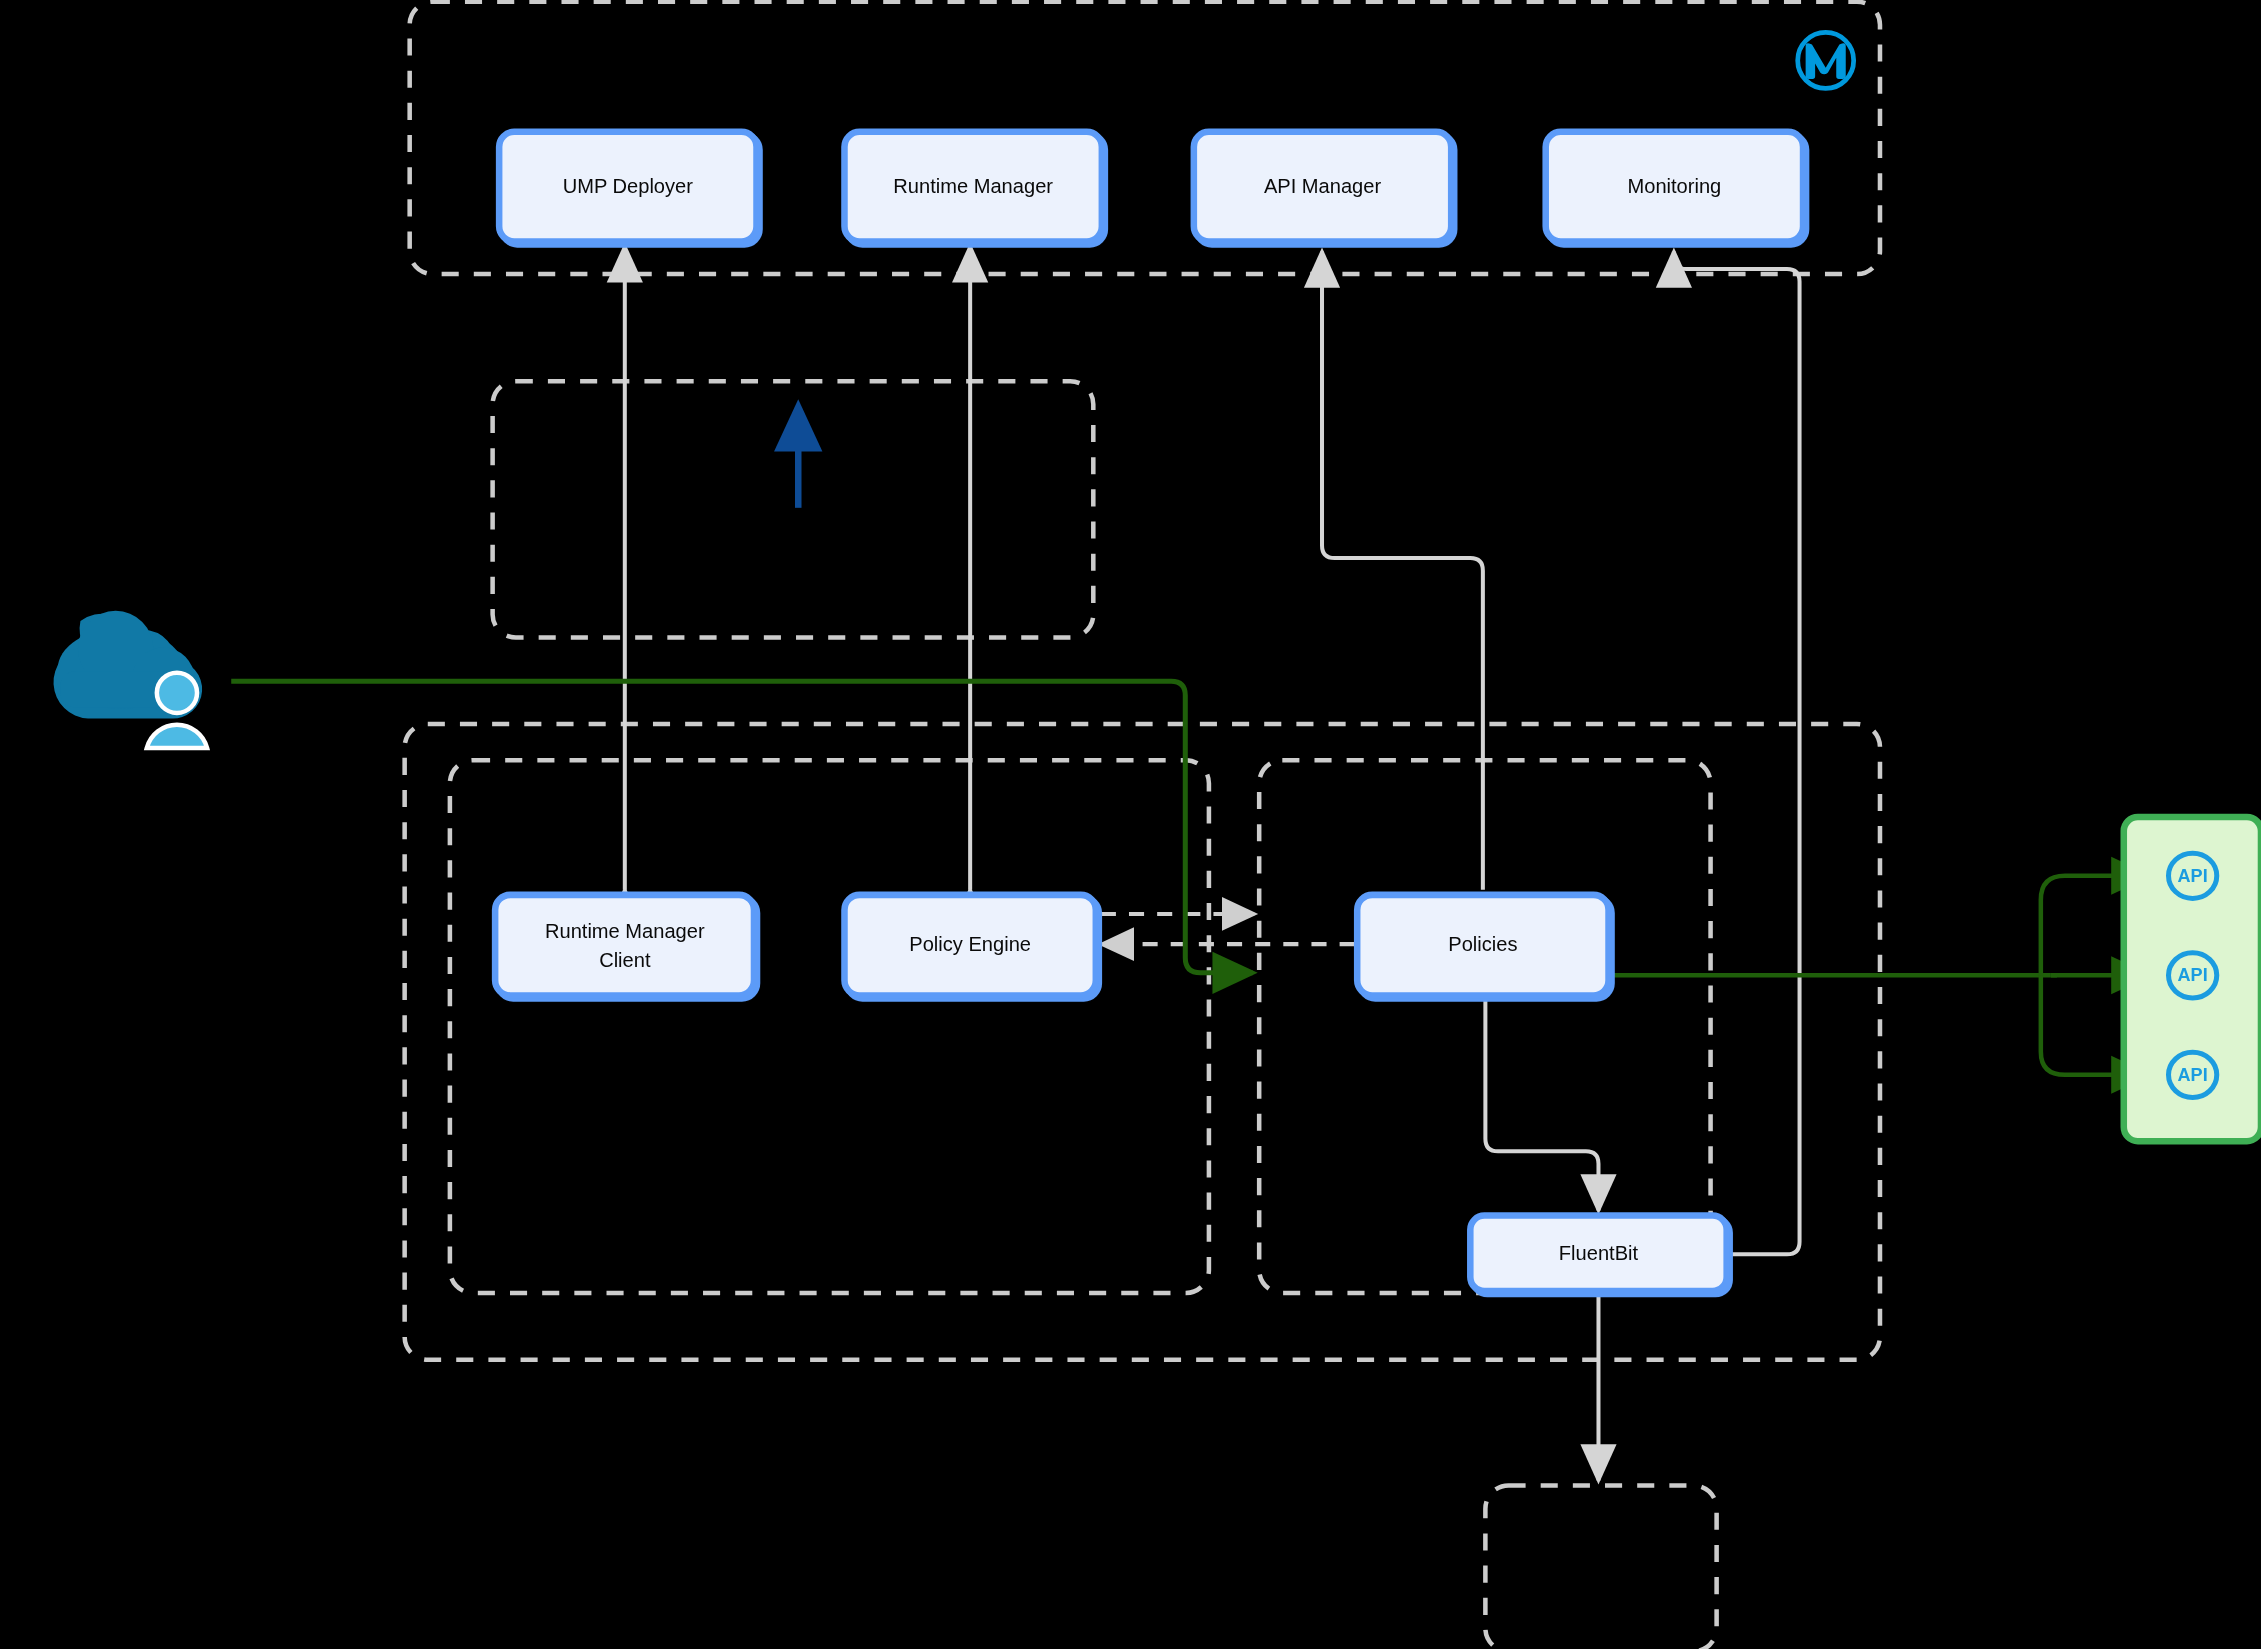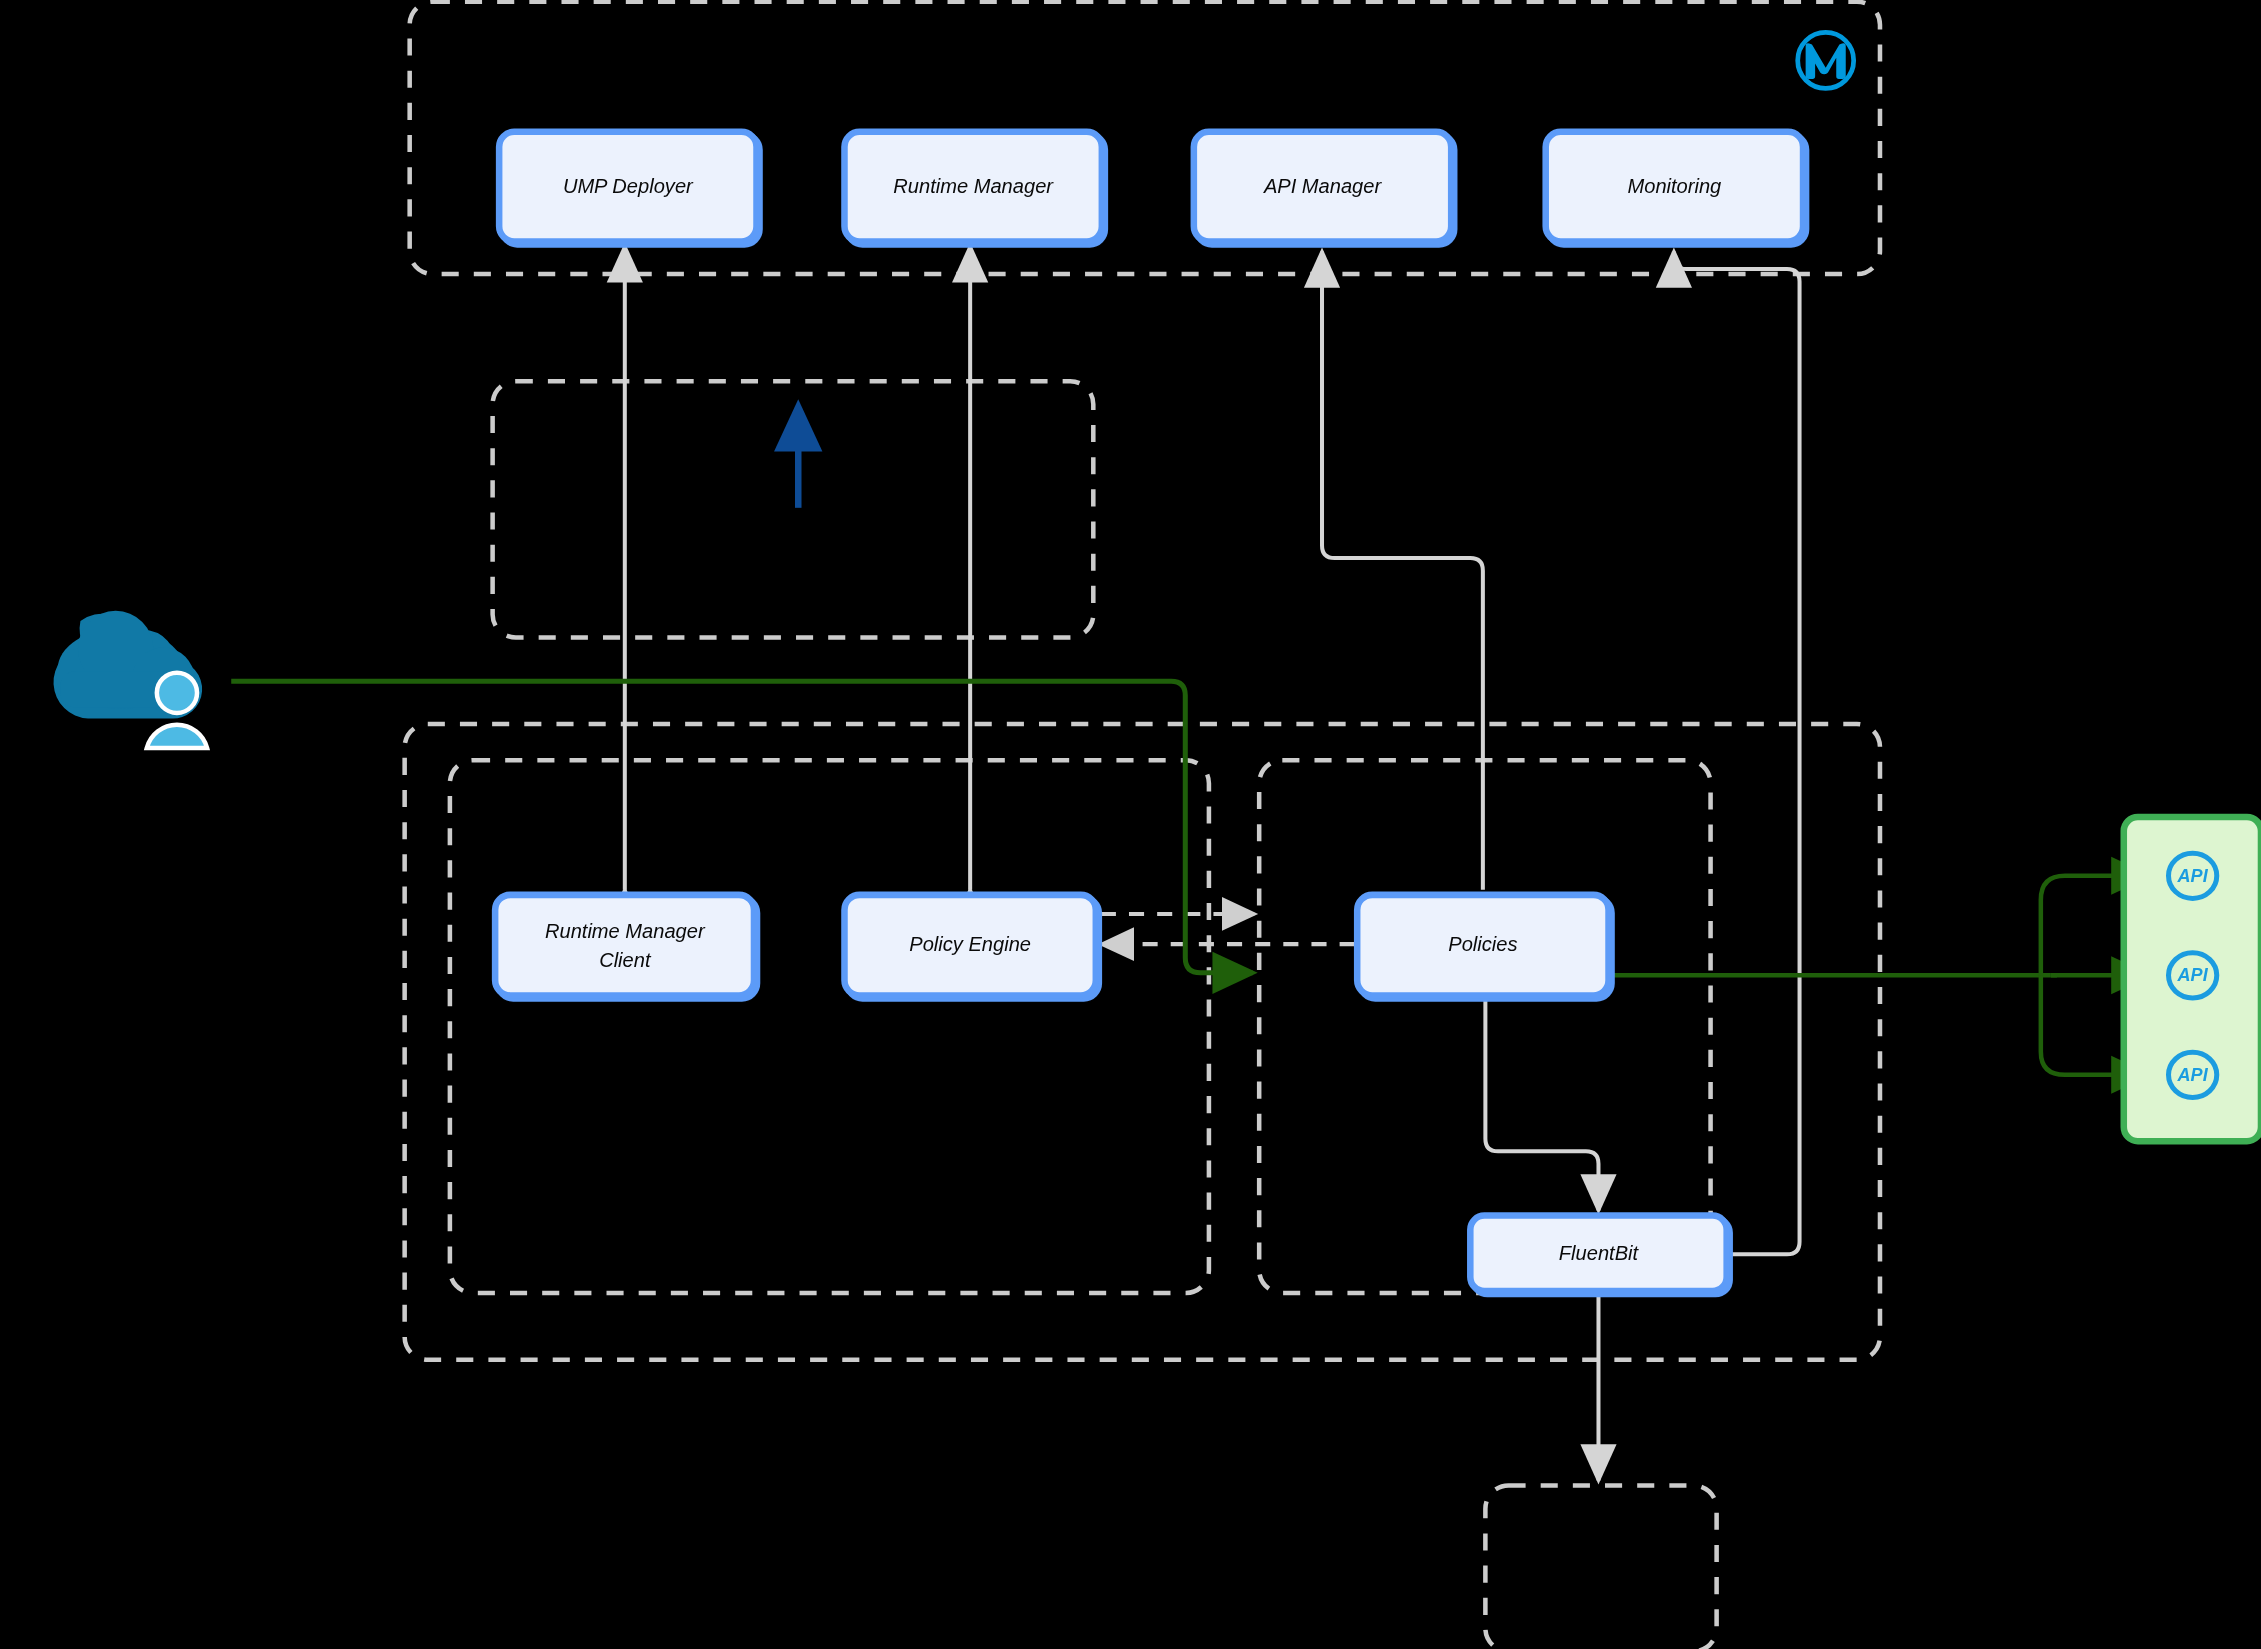--- a/index.html
+++ b/index.html
@@ -11,21 +11,20 @@
     width: 2261px;
     height: 1650px;
     overflow: hidden;
     font-family: "Liberation Sans", sans-serif;
   }
   #diagram-root {
     position: relative;
     width: 2261px;
     height: 1650px;
     background: #000000;
-    font-style: italic;
   }
   svg.canvas {
     position: absolute;
     top: 0; left: 0;
     width: 2261px;
     height: 1650px;
     display: block;
   }
   .node-label {
     font-family: "Liberation Sans", sans-serif;

